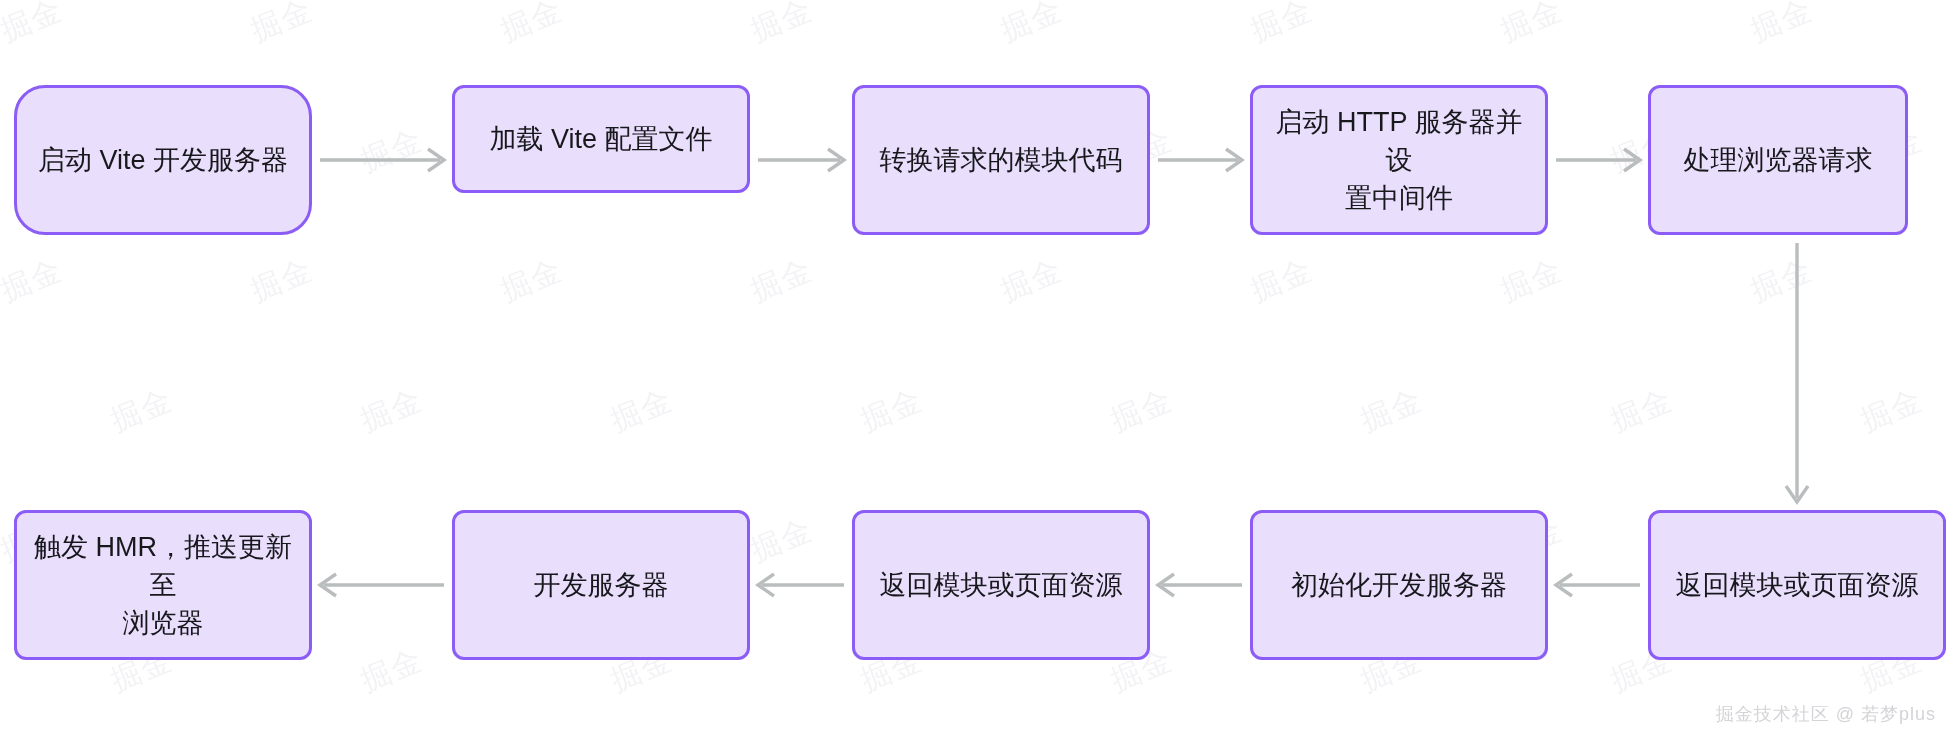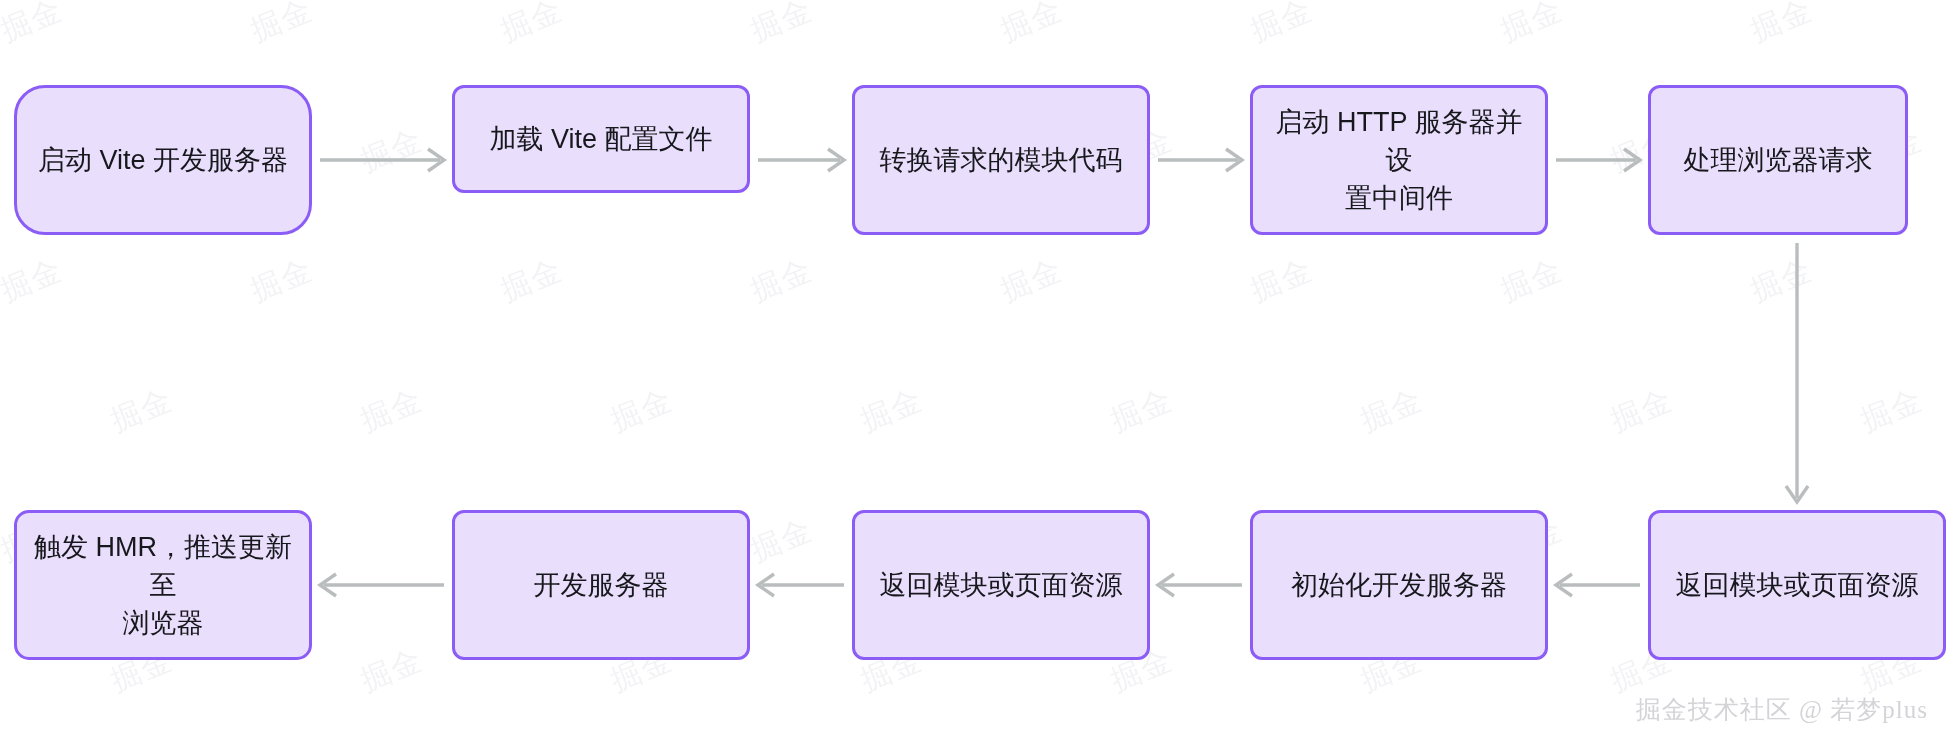--- a/index.html
+++ b/index.html
@@ -77,28 +77,28 @@
     stroke: #b9bdbd;
     stroke-width: 3.4;
     fill: none;
     stroke-linecap: butt;
     stroke-linejoin: miter;
   }
 
   
   #credit {
     position: absolute;
-    right: 32px;
+    right: 24px;
     bottom: 16px;
     color: #d4d4d8;
-    font-size: 25px;
+    font-size: 18px;
     letter-spacing: 1px;
     z-index: 4;
     user-select: none;
-    font-family: Liberation Serif, serif;
+    font-family: Liberation Sans, sans-serif;
   }
 </style>
 </head>
 <body>
 
 <div id="canvas">
 
   <div id="bg-watermark">
       <div class="wm" style="left: 0px; top: 0px;">掘金</div>
       <div class="wm" style="left: 250px; top: 0px;">掘金</div>
@@ -211,21 +211,21 @@
       </div>
       <div class="node" id="node-n7" style="left: 1250px; top: 510px; width: 298px; height: 150px; border-color: rgb(139, 92, 246); background: rgb(234, 222, 253); color: rgb(23, 24, 28);">
         <span class="node-label">初始化开发服务器</span>
       </div>
       <div class="node" id="node-n8" style="left: 852px; top: 510px; width: 298px; height: 150px; border-color: rgb(139, 92, 246); background: rgb(234, 222, 253); color: rgb(23, 24, 28);">
         <span class="node-label">返回模块或页面资源</span>
       </div>
       <div class="node" id="node-n9" style="left: 452px; top: 510px; width: 298px; height: 150px; border-color: rgb(139, 92, 246); background: rgb(234, 222, 253); color: rgb(23, 24, 28);">
         <span class="node-label">开发服务器</span>
       </div>
-      <div class="node" id="node-n10" style="left: 14px; top: 510px; width: 298px; height: 150px; border-color: rgb(139, 92, 246); background: rgb(234, 222, 253); color: rgb(23, 24, 28); border-radius: 15px;">
+      <div class="node" id="node-n10" style="left: 14px; top: 510px; width: 298px; height: 150px; border-color: rgb(139, 92, 246); background: rgb(234, 222, 253); color: rgb(23, 24, 28);">
         <span class="node-label">触发 HMR，推送更新至
 浏览器</span>
       </div>
     </div>
 
   <div id="credit">掘金技术社区 @ 若梦plus</div>
 
 </div>
 
 </body></html>

